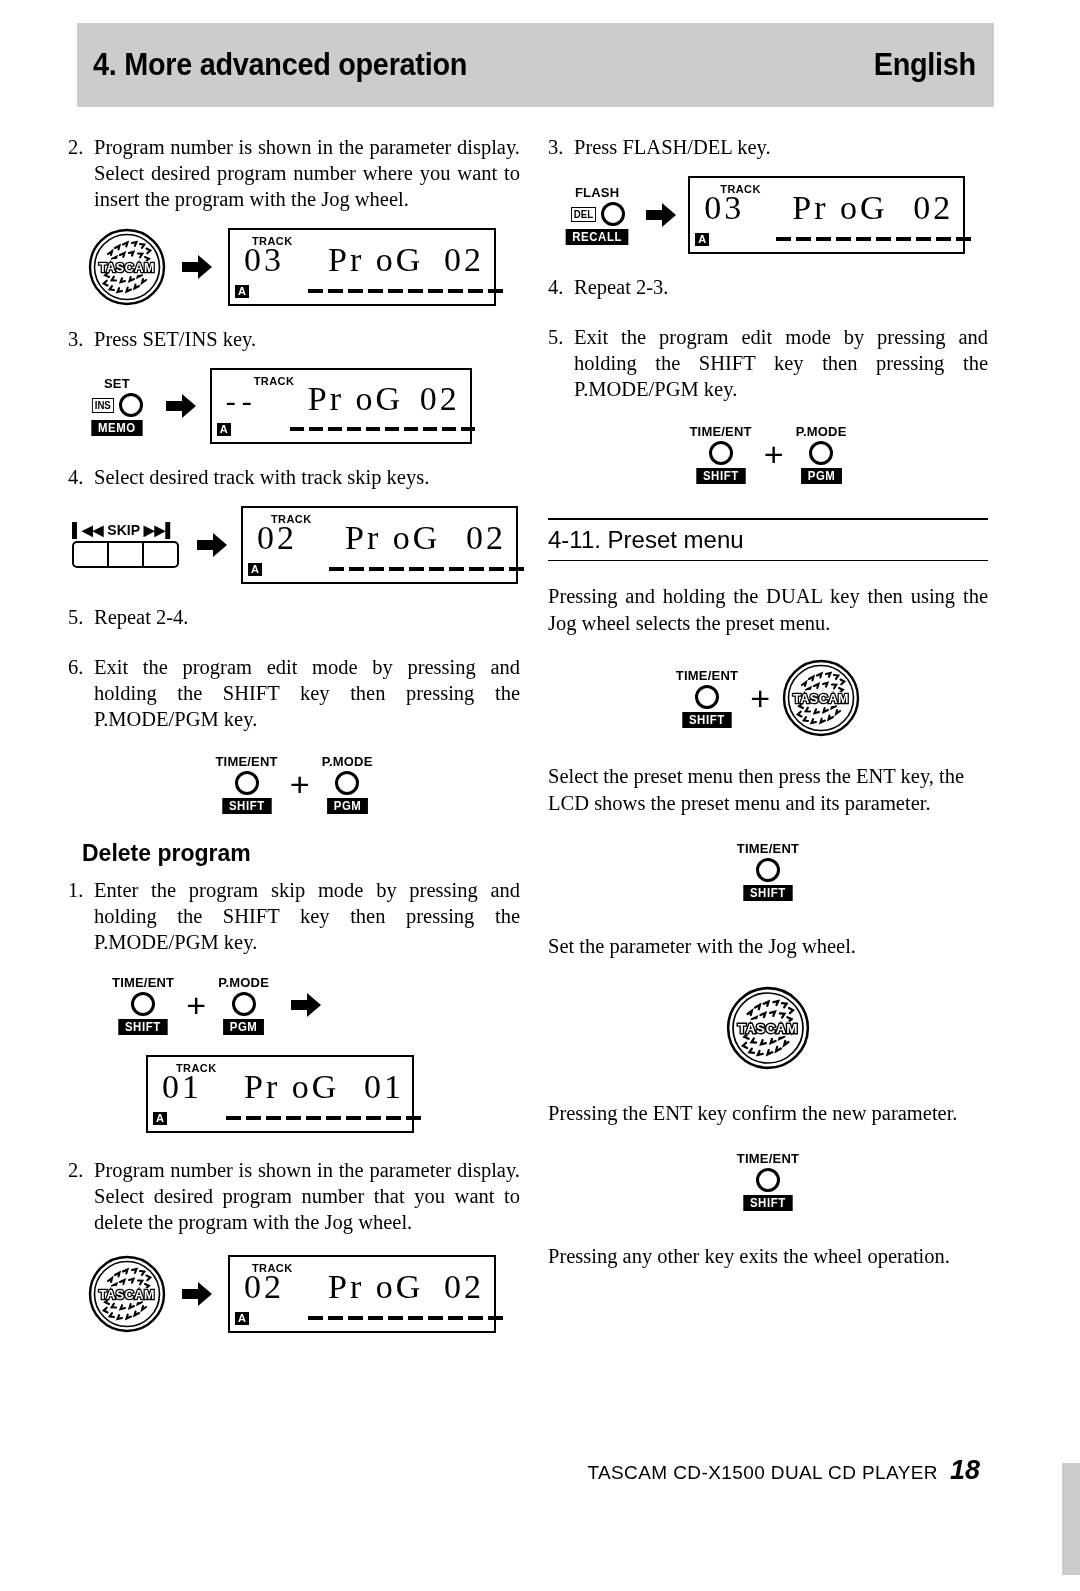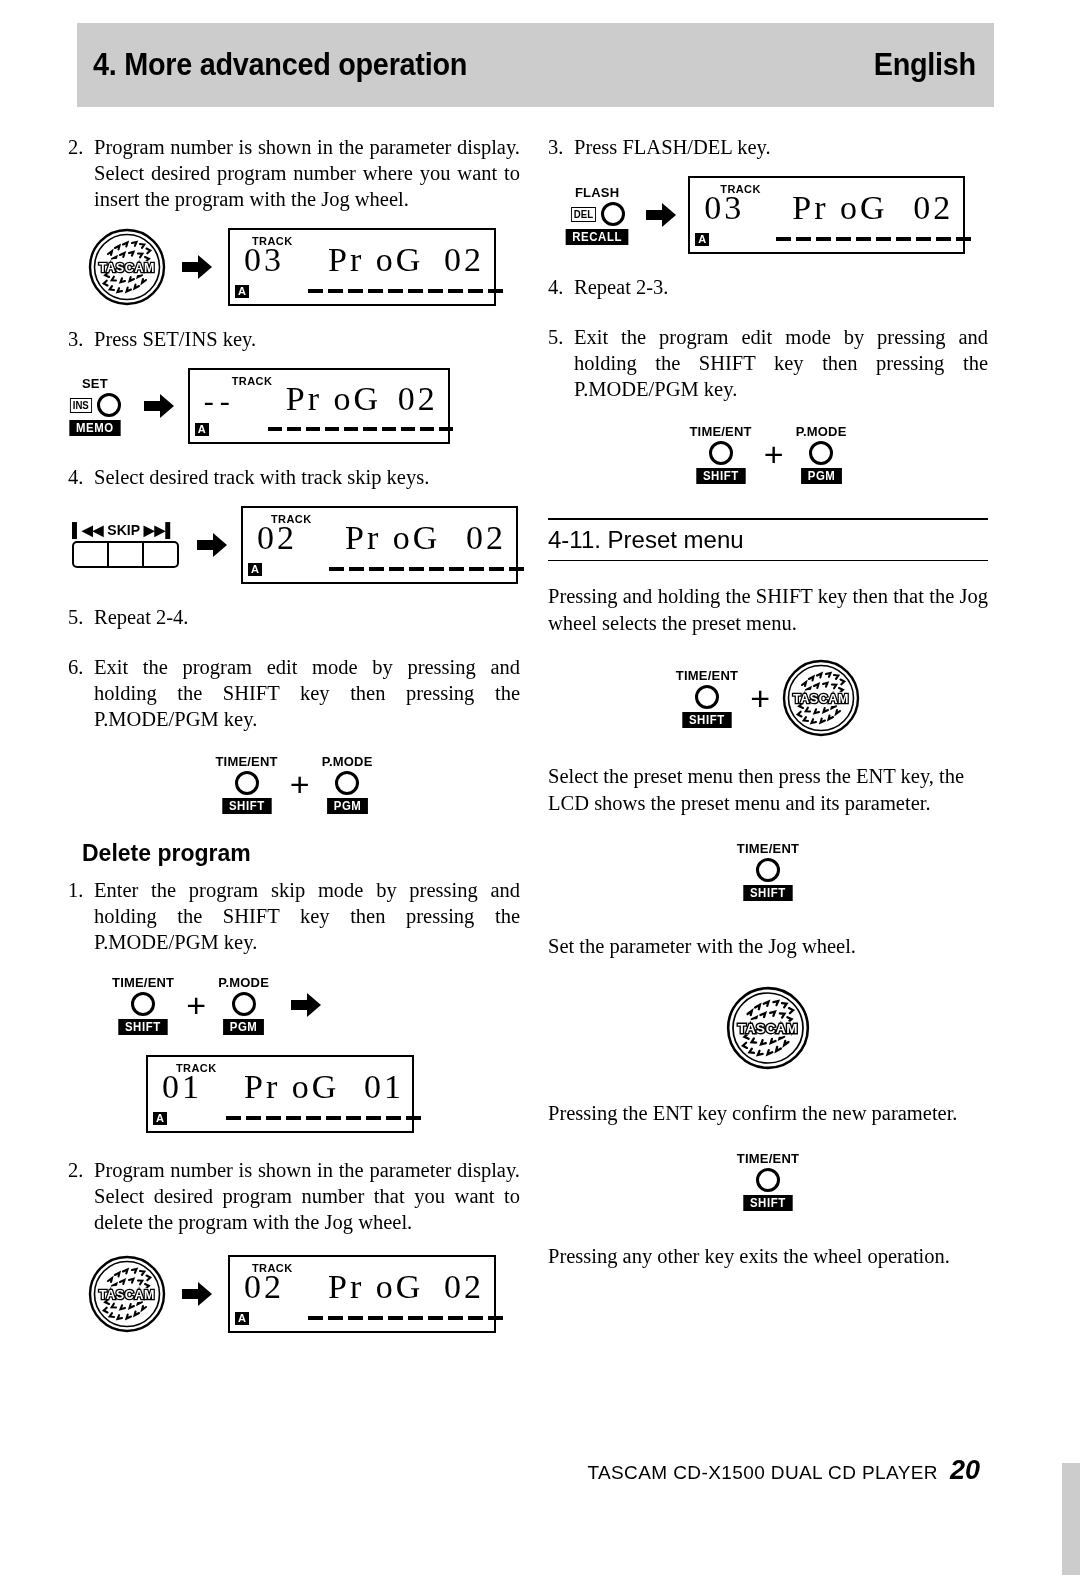--- a/index.html
+++ b/index.html
@@ -248,21 +248,21 @@
           <i style="width:15px;height:4px;"></i>
       </div>
     </div>
   </div>
 
   <div class="step loose">
     <div class="num">3.</div>
     <div class="body">Press SET/INS key.</div>
   </div>
 
-  <div class="fig" style="">
+  <div class="fig" style="margin-left:22px;">
     <div class="key">
       <div class="toplab">SET</div>
       <div class="knobrow">
         <div class="sidelab">INS</div>
         <div class="knob"></div>
       </div>
       <div class="botlab">MEMO</div>
     </div>
     <div class="gap" style="width:22px;"></div>
     <div class="arrow"></div>
@@ -538,21 +538,21 @@
       <div class="botlab">PGM</div>
     </div>
   </div>
 
   <div class="sec-head">
     <div class="rule-top"></div>
     <h2>4-11. Preset menu</h2>
     <div class="rule-bot"></div>
   </div>
 
-  <div class="para just">Pressing and holding the SHIFT key then that the Jog wheel selects the preset menu.</div>
+  <div class="para just">Pressing and holding the DUAL key then using the Jog wheel selects the preset menu.</div>
 
   <div class="fig center" style="margin-top:22px;margin-bottom:26px;">
     <div class="key">
       <div class="toplab">TIME/ENT</div>
       <div class="knobrow">
           <div class="knob"></div>
         </div>
       <div class="botlab">SHIFT</div>
     </div>
     <div class="plus">+</div>
@@ -650,15 +650,15 @@
       <div class="botlab">SHIFT</div>
     </div>
   </div>
 
   <div class="para">Pressing any other key exits the wheel operation.</div>
 
 </div>
 
 <div class="footer">
   <span class="ftxt">TASCAM  CD-X1500  DUAL CD PLAYER</span>
-  <span class="fpage">20</span>
+  <span class="fpage">18</span>
 </div>
 <div class="edge-tab"></div>
 
 </body></html>

